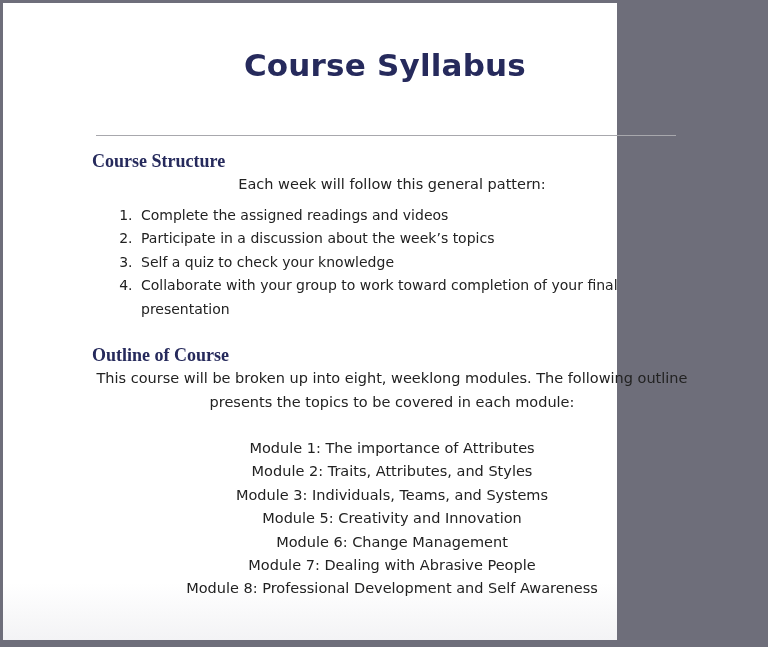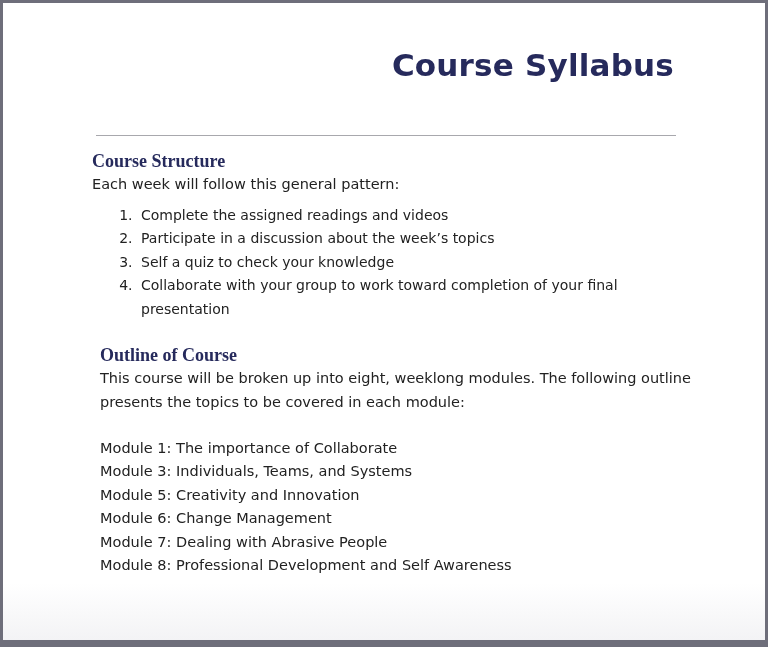--- a/index.html
+++ b/index.html
@@ -3,49 +3,49 @@
 <meta charset="utf-8">
 <style>
   html, body { margin: 0; padding: 0; }
   body {
     width: 768px; height: 647px; overflow: hidden;
     background: #6e6e7a;
     font-family: "DejaVu Sans", "Liberation Sans", sans-serif;
   }
   .page {
     position: absolute; left: 3px; top: 3px;
-    width: 762px; height: 637px;
+    width: 614px; height: 637px;
     background: linear-gradient(#ffffff 0, #ffffff 580px, #f3f3f5 637px);
     box-sizing: border-box;
   }
   .title {
     position: absolute; right: 91px; top: 44px;
     margin: 0;
     font-size: 31px; font-weight: bold; color: #262a5c;
     letter-spacing: 0.2px;
   }
   .rule {
     position: absolute; left: 93px; top: 132px;
     width: 580px; height: 0; border-top: 1.5px solid #a8a8ad;
   }
   .content { position: absolute; left: 89px; top: 146px; width: 600px; }
   .h2 {
     margin: 0; font-size: 18px; font-weight: bold; color: #262a5c;
     line-height: 24px;
     font-family: Liberation Serif, serif;
   }
   .p {
-    margin: 0; font-size: 14.5px; color: #222; line-height: 23.5px;
+    margin: 0; font-size: 14.5px; color: #222; line-height: 23.5px; text-align: center;
   }
   ol.steps {
     margin: 7px 0 0 0; padding-left: 45px;
     font-size: 14px; color: #222; line-height: 23.5px;
   }
   ol.steps li { padding-left: 4px; }
-  .sec2 { margin-top: 22px; margin-left: 8px; }
+  .sec2 { margin-top: 22px; }
   .modules { margin-top: 23px; }
   .modules .p { line-height: 23.4px; }
 </style>
 </head>
 <body>
 
 <div class="page">
   <h1 class="title">Course Syllabus</h1>
   <div class="rule"></div>
 
@@ -58,21 +58,22 @@
         <li>Participate in a discussion about the week’s topics</li>
         <li>Self a quiz to check your knowledge</li>
         <li>Collaborate with your group to work toward completion of your final presentation</li>
       </ol>
     </section>
 
     <section class="sec2">
       <h2 class="h2">Outline of Course</h2>
       <p class="p">This course will be broken up into eight, weeklong modules. The following outline presents the topics to be covered in each module:</p>
       <div class="modules">
-        <p class="p">Module 1: The importance of Collaborate</p>
+        <p class="p">Module 1: The importance of Attributes</p>
+        <p class="p">Module 2: Traits, Attributes, and Styles</p>
         <p class="p">Module 3: Individuals, Teams, and Systems</p>
         <p class="p">Module 5: Creativity and Innovation</p>
         <p class="p">Module 6: Change Management</p>
         <p class="p">Module 7: Dealing with Abrasive People</p>
         <p class="p">Module 8: Professional Development and Self Awareness</p>
       </div>
     </section>
   </div>
 </div>
 

